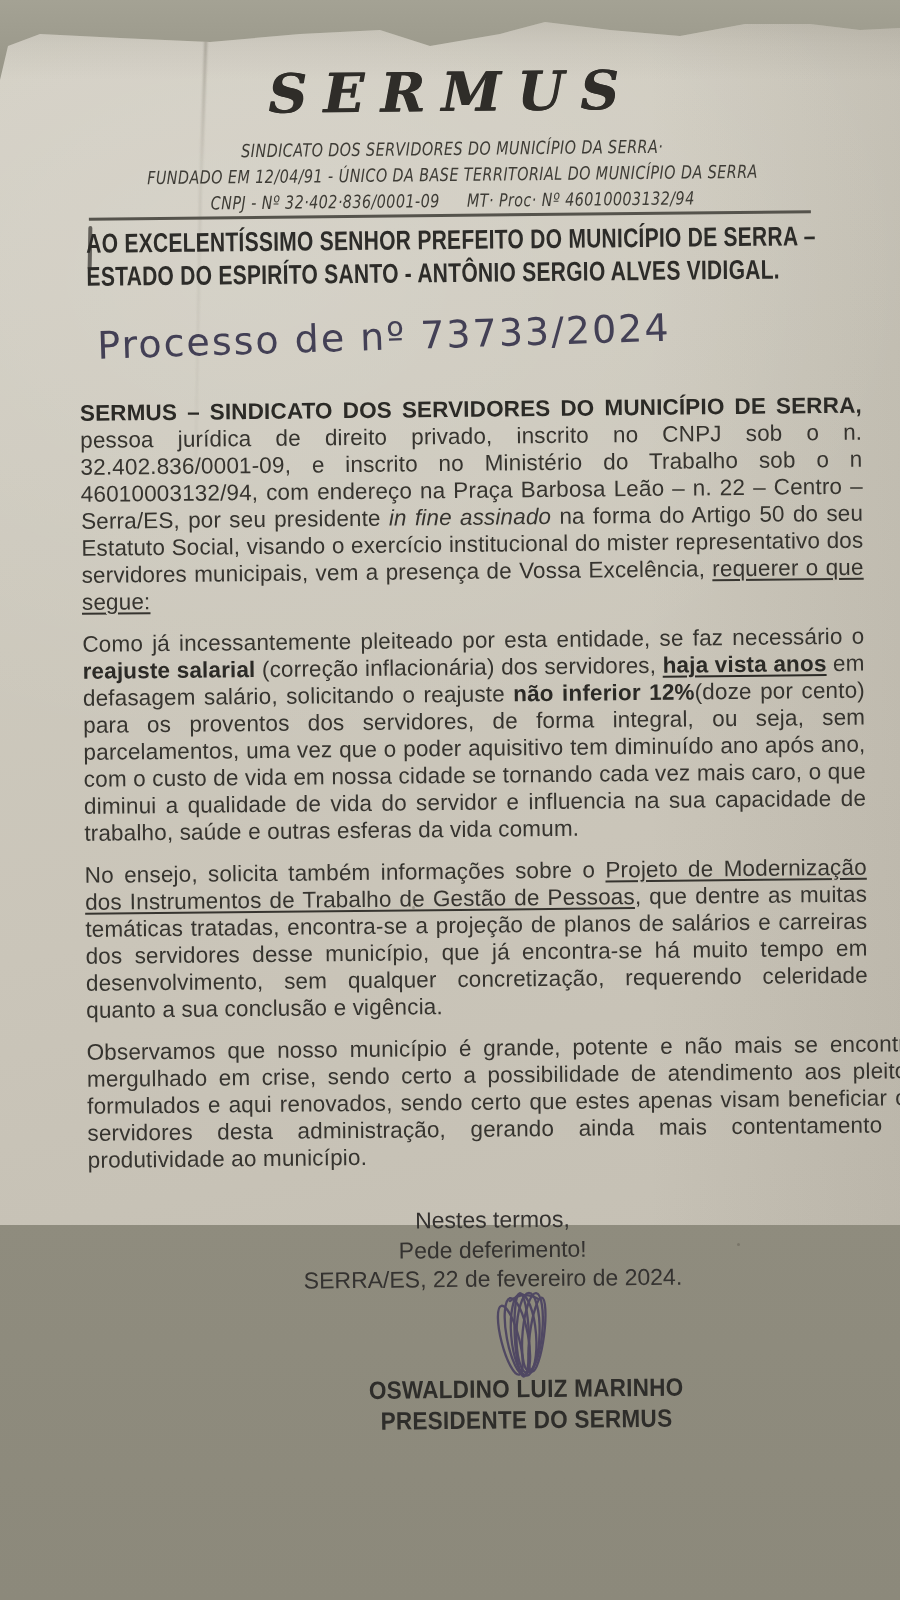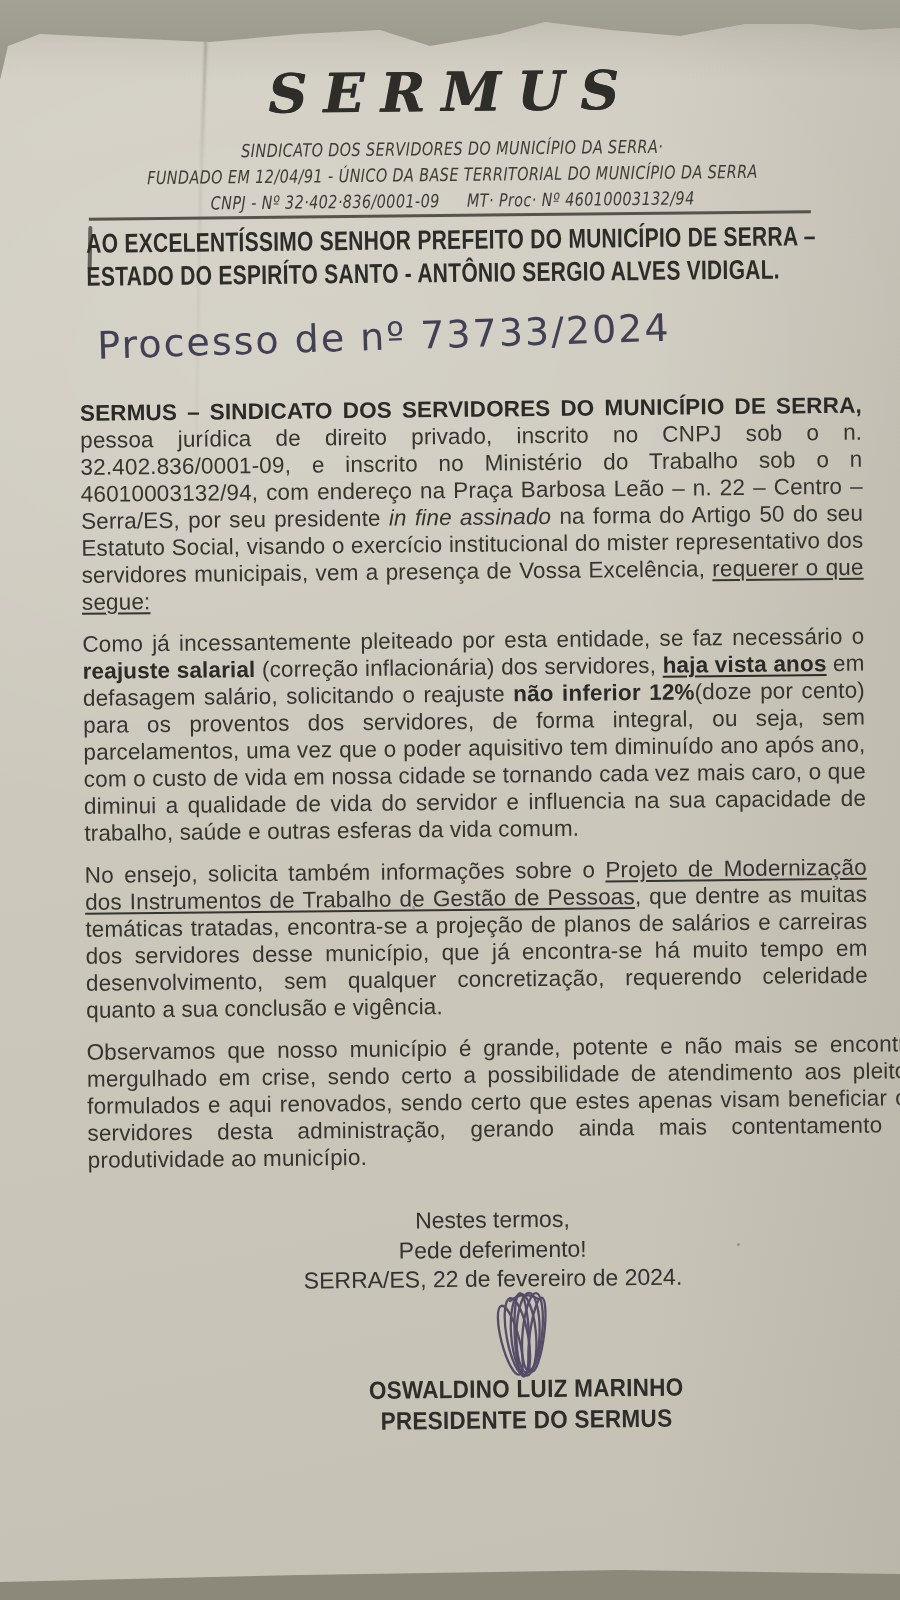--- a/index.html
+++ b/index.html
@@ -3,21 +3,21 @@
 <meta charset="utf-8">
 <style>
   html,body{margin:0;padding:0;}
   body{
     width:900px;height:1600px;overflow:hidden;position:relative;
     background:linear-gradient(180deg,#a4a294 0%,#9a988a 4%,#918e80 60%,#8c897b 100%);
     font-family:"Liberation Sans",sans-serif;
   }
   
   .paper{
-    position:absolute;left:0;top:0;width:900px;height:1600px;
+    position:absolute;left:0;top:0;width:900px;height:1225px;
     background:
       radial-gradient(1100px 800px at 28% 22%, rgba(255,255,255,.12), transparent 62%),
       linear-gradient(90deg, transparent 72%, rgba(95,90,78,.10) 100%),
       linear-gradient(168deg,#d4d0c5 0%,#cdc9bd 38%,#cac5b9 68%,#c5c0b4 100%);
     clip-path:polygon(0 80px,8px 46px,40px 34px,120px 38px,210px 42px,300px 34px,
       380px 30px,430px 46px,500px 34px,545px 22px,610px 30px,680px 36px,745px 24px,
       810px 24px,860px 30px,900px 28px,900px 1574px,620px 1570px,300px 1575px,0 1582px);
   }
   .paper::before{ 
     content:'';position:absolute;left:0;top:0;right:0;height:90px;

